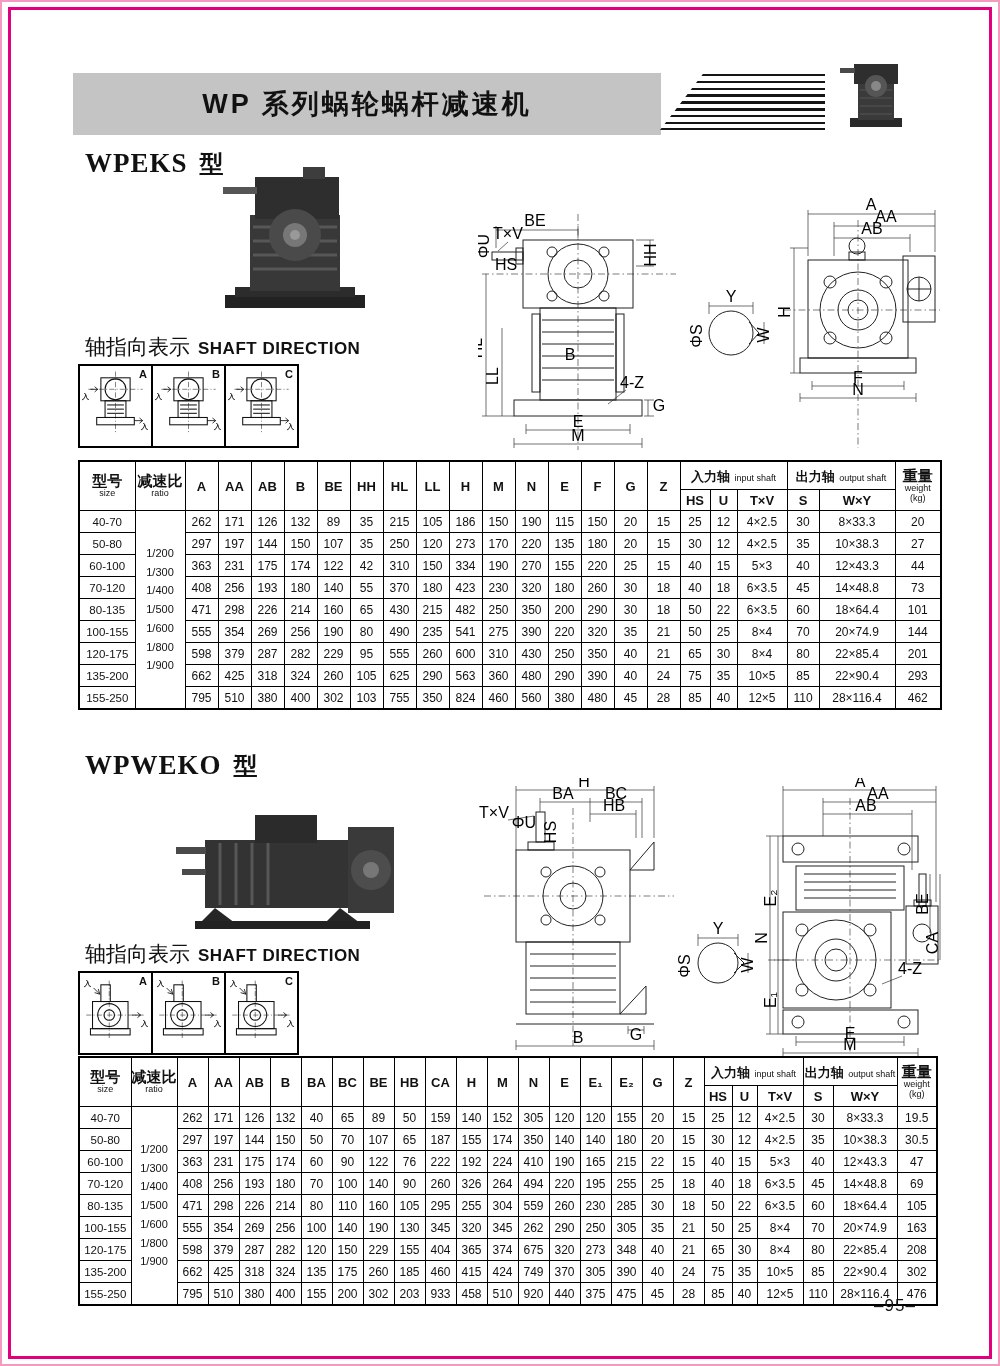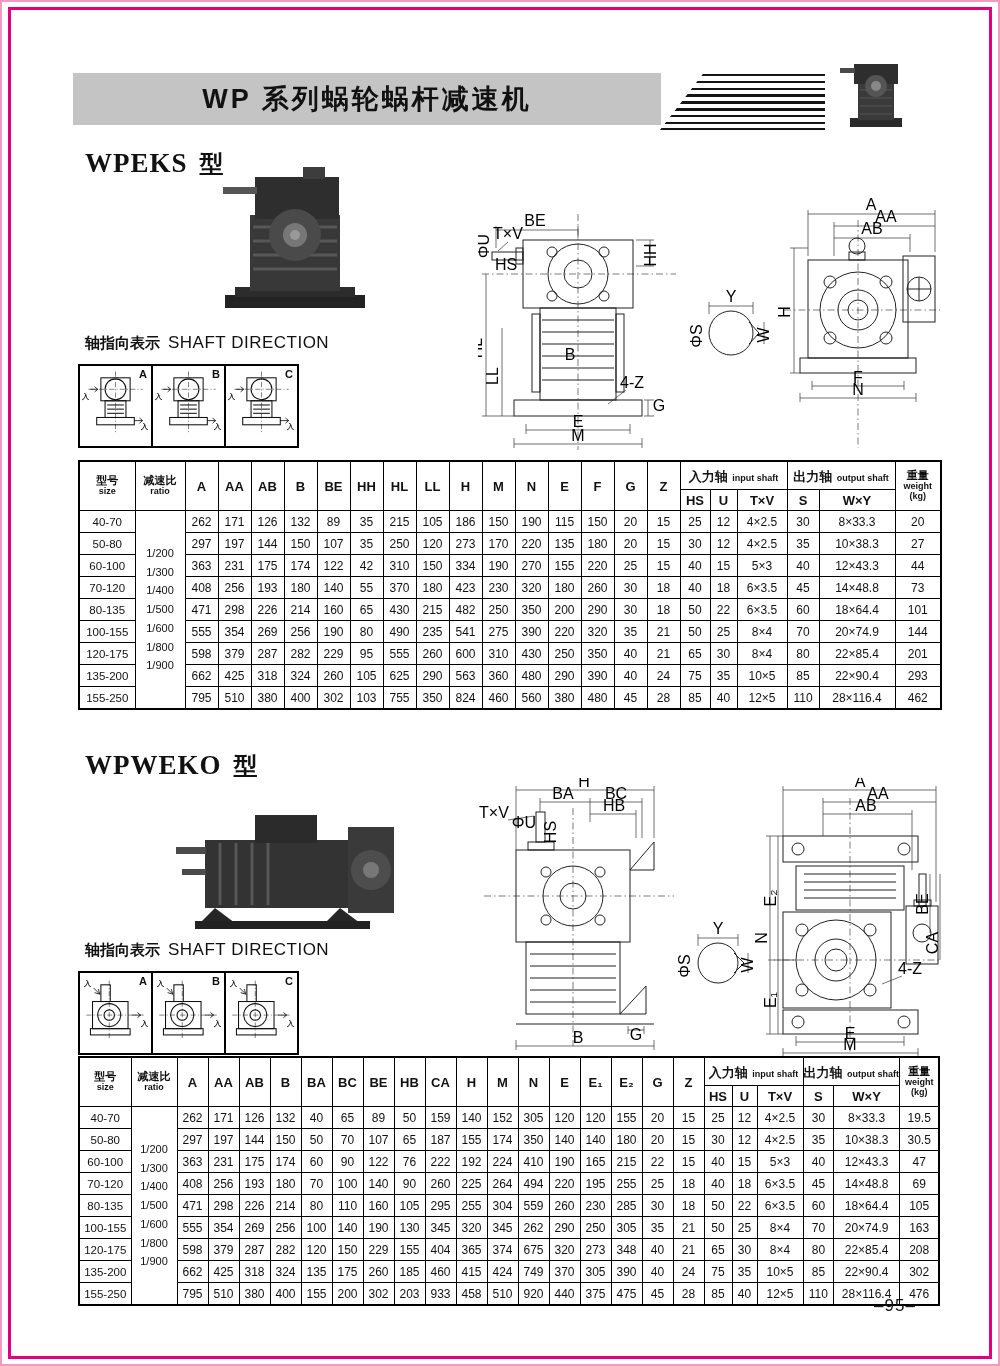--- a/index.html
+++ b/index.html
@@ -1,53 +1,53 @@
 <!DOCTYPE html>
 <html><head>
 <meta charset="utf-8">
 <style>
   html,body{margin:0;padding:0}
   body{width:1000px;height:1366px;position:relative;background:#fff;color:#111;
        font-family:"Liberation Sans",sans-serif;overflow:hidden}
   .frame-outer{position:absolute;inset:0;border:2px solid #f49ac1;pointer-events:none}
   .frame-inner{position:absolute;top:7px;left:8px;right:8px;bottom:7px;border:3px solid #e2007f;pointer-events:none}
 
-  .header-bar{position:absolute;left:73px;top:73px;width:588px;height:52px;background:#c4c4c4;
+  .header-bar{position:absolute;left:73px;top:73px;width:588px;height:62px;background:#c4c4c4;
               display:flex;align-items:center;justify-content:center}
   .header-title{font-size:27px;font-weight:bold;letter-spacing:3px}
   .deco{position:absolute;left:660px;top:74px;width:165px;height:56px;
         background:repeating-linear-gradient(to bottom,#151515 0 2.5px,transparent 2.5px 6.8px);
         clip-path:polygon(26% 0,100% 0,100% 100%,0 100%)}
   .header-thumb{position:absolute;left:828px;top:56px}
 
   .section-title{position:absolute;font-family:"Liberation Serif",serif;font-weight:bold;font-size:27px;letter-spacing:1px}
   .section-title .suffix{font-family:"Liberation Sans",sans-serif;font-size:24px;margin-left:12px;font-weight:bold}
 
   .shaft-head{position:absolute;white-space:nowrap}
-  .shaft-head .zh{font-size:15px;font-weight:bold}
-  .shaft-head .en{font-size:17px;font-weight:400;margin-left:8px;letter-spacing:.5px}
+  .shaft-head .zh{font-size:21px;font-weight:normal}
+  .shaft-head .en{font-size:17px;font-weight:700;margin-left:8px;letter-spacing:.5px}
 
   .shaft-box{position:absolute;display:flex;border:2px solid #000;background:#fff}
   .shaft-cell{width:71px;height:80px;border-right:2px solid #000;position:relative}
   .shaft-cell:last-child{border-right:none}
   .shaft-letter{position:absolute;top:2px;right:4px;font-size:11px;font-weight:bold}
   .arrow-char{position:absolute;font-size:7px;font-weight:bold}
   .v1 .ac-left{left:2px;top:26px}
   .v1 .ac-bottom{right:3px;bottom:14px}
   .v2 .ac-top{left:4px;top:6px}
   .v2 .ac-right{right:3px;bottom:24px}
 
   .tablewrap{position:absolute}
   table.spec{border-collapse:collapse;table-layout:fixed;border:2px solid #000;background:#fff}
   .spec th,.spec td{border:1px solid #000;text-align:center;vertical-align:middle;padding:0;overflow:hidden;white-space:nowrap}
   .spec thead tr:first-child th{height:27px}
   .spec thead tr:last-child th{height:20px}
   .spec td{height:21px;font-size:12px}
-  .spec .zh{font-size:11px;font-weight:bold;line-height:1.05}
-  .spec .en{font-size:9px;font-weight:bold;line-height:1.1}
+  .spec .zh{font-size:15px;font-weight:bold;line-height:1.05}
+  .spec .en{font-size:9px;font-weight:normal;line-height:1.1}
   .spec .dim{font-size:13px;font-weight:600}
   .spec .grp .zh{font-size:13px}
   .spec td.ratio-col{font-size:11px;line-height:1.7}
   .spec td.size-col{font-size:11.5px}
 
   .draw{position:absolute}
   .page-num{position:absolute;top:1296px;left:840px;width:110px;text-align:center;font-size:17px;letter-spacing:1px}
 </style>
 </head>
 <body>
@@ -889,21 +889,21 @@
           <td class="size-col">70-120</td>
           <td>408</td>
           <td>256</td>
           <td>193</td>
           <td>180</td>
           <td>70</td>
           <td>100</td>
           <td>140</td>
           <td>90</td>
           <td>260</td>
-          <td>225</td>
+          <td>326</td>
           <td>264</td>
           <td>494</td>
           <td>220</td>
           <td>195</td>
           <td>255</td>
           <td>25</td>
           <td>18</td>
           <td>40</td>
           <td>18</td>
           <td>6×3.5</td>

